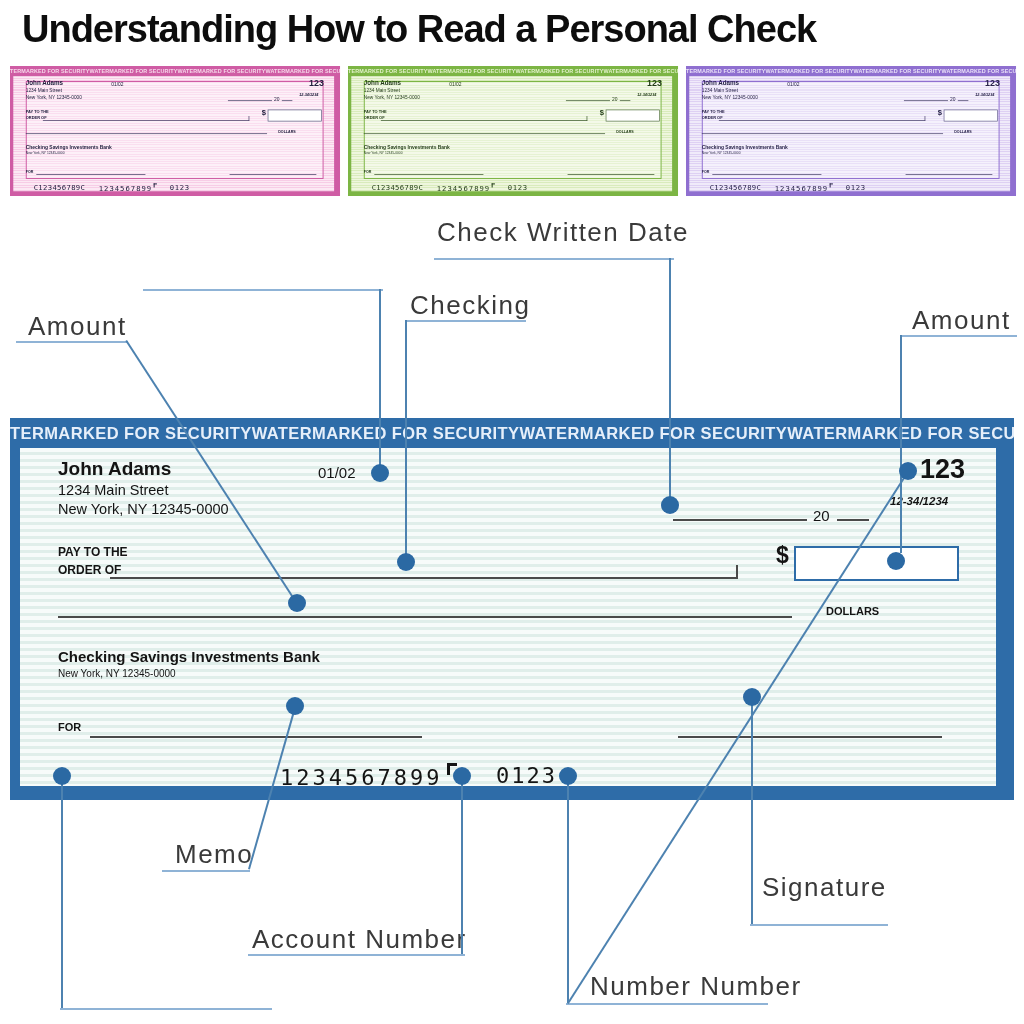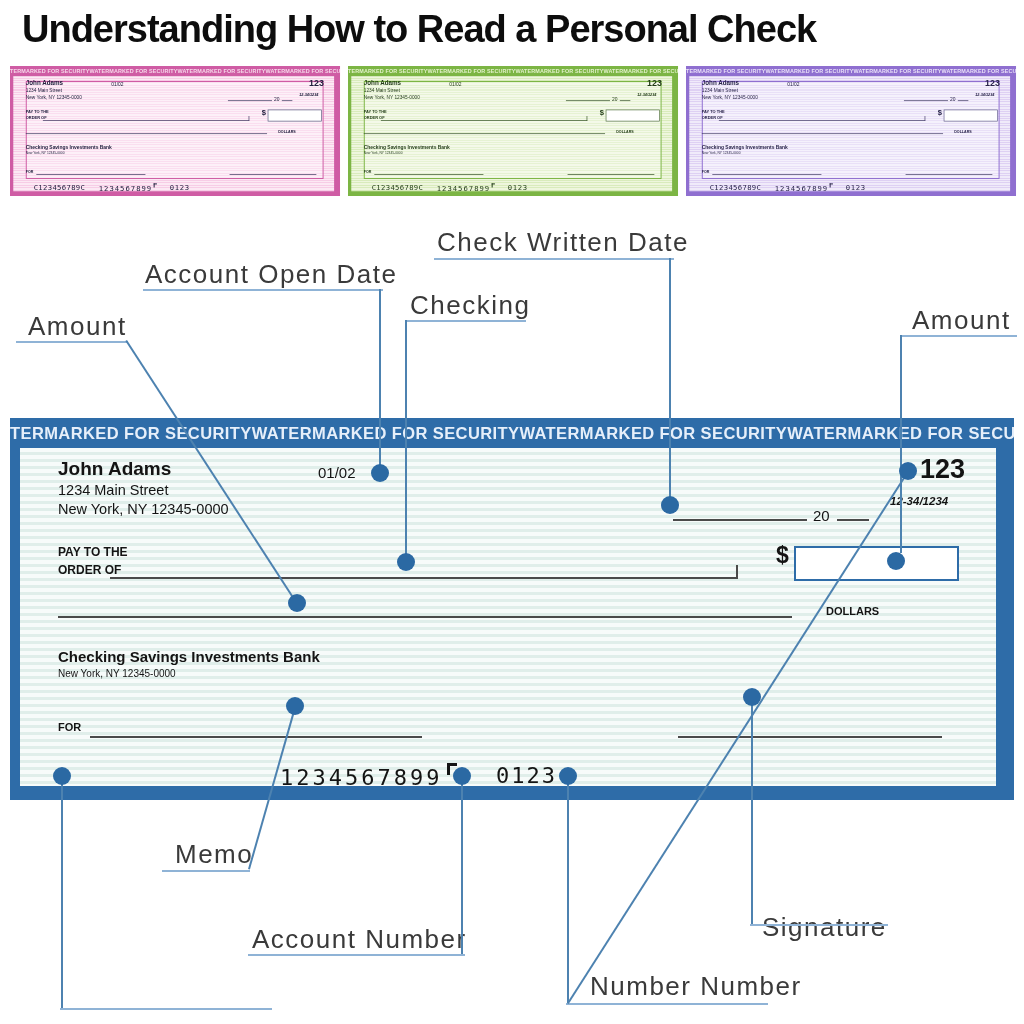--- a/index.html
+++ b/index.html
@@ -216,28 +216,27 @@
       <div class="f bank">Checking Savings Investments Bank</div>
       <div class="f bankaddr">New York, NY 12345-0000</div>
       <div class="f forlbl">FOR</div>
       <div class="line for-line"></div>
       <div class="line sig-line"></div>
       <div class="f micr micr-a"><span>1234567899</span><span class="micr-mark"></span></div>
       <div class="f micr micr-c">0123</div>
     </div>
   </div>
 
-  <div class="callout" style="left:437px;top:227px;">Check Written Date</div>
-  <div class="callout" style="left:145px;top:259px;">Account Open Date</div>
+  <div class="callout" style="left:437px;top:217px;">Check Written Date</div>
   <div class="callout" style="left:410px;top:290px;">Checking</div>
   <div class="callout" style="left:28px;top:311px;">Amount</div>
   <div class="callout" style="left:912px;top:305px;">Amount</div>
   <div class="callout" style="left:175px;top:839px;">Memo</div>
   <div class="callout" style="left:252px;top:924px;">Account Number</div>
-  <div class="callout" style="left:762px;top:912px;text-align:center;">Signature</div>
+  <div class="callout" style="left:762px;top:872px;text-align:center;">Signature</div>
   <div class="callout" style="left:590px;top:971px;">Number Number</div>
 
   <div class="u-line" style="left:434px;top:258px;width:240px;"></div>
   <div class="u-line" style="left:143px;top:289px;width:240px;"></div>
   <div class="u-line" style="left:406px;top:320px;width:120px;"></div>
   <div class="u-line" style="left:16px;top:341px;width:112px;"></div>
   <div class="u-line" style="left:901px;top:335px;width:116px;"></div>
   <div class="u-line" style="left:162px;top:870px;width:88px;"></div>
   <div class="u-line" style="left:248px;top:954px;width:217px;"></div>
   <div class="u-line" style="left:60px;top:1008px;width:212px;"></div>

